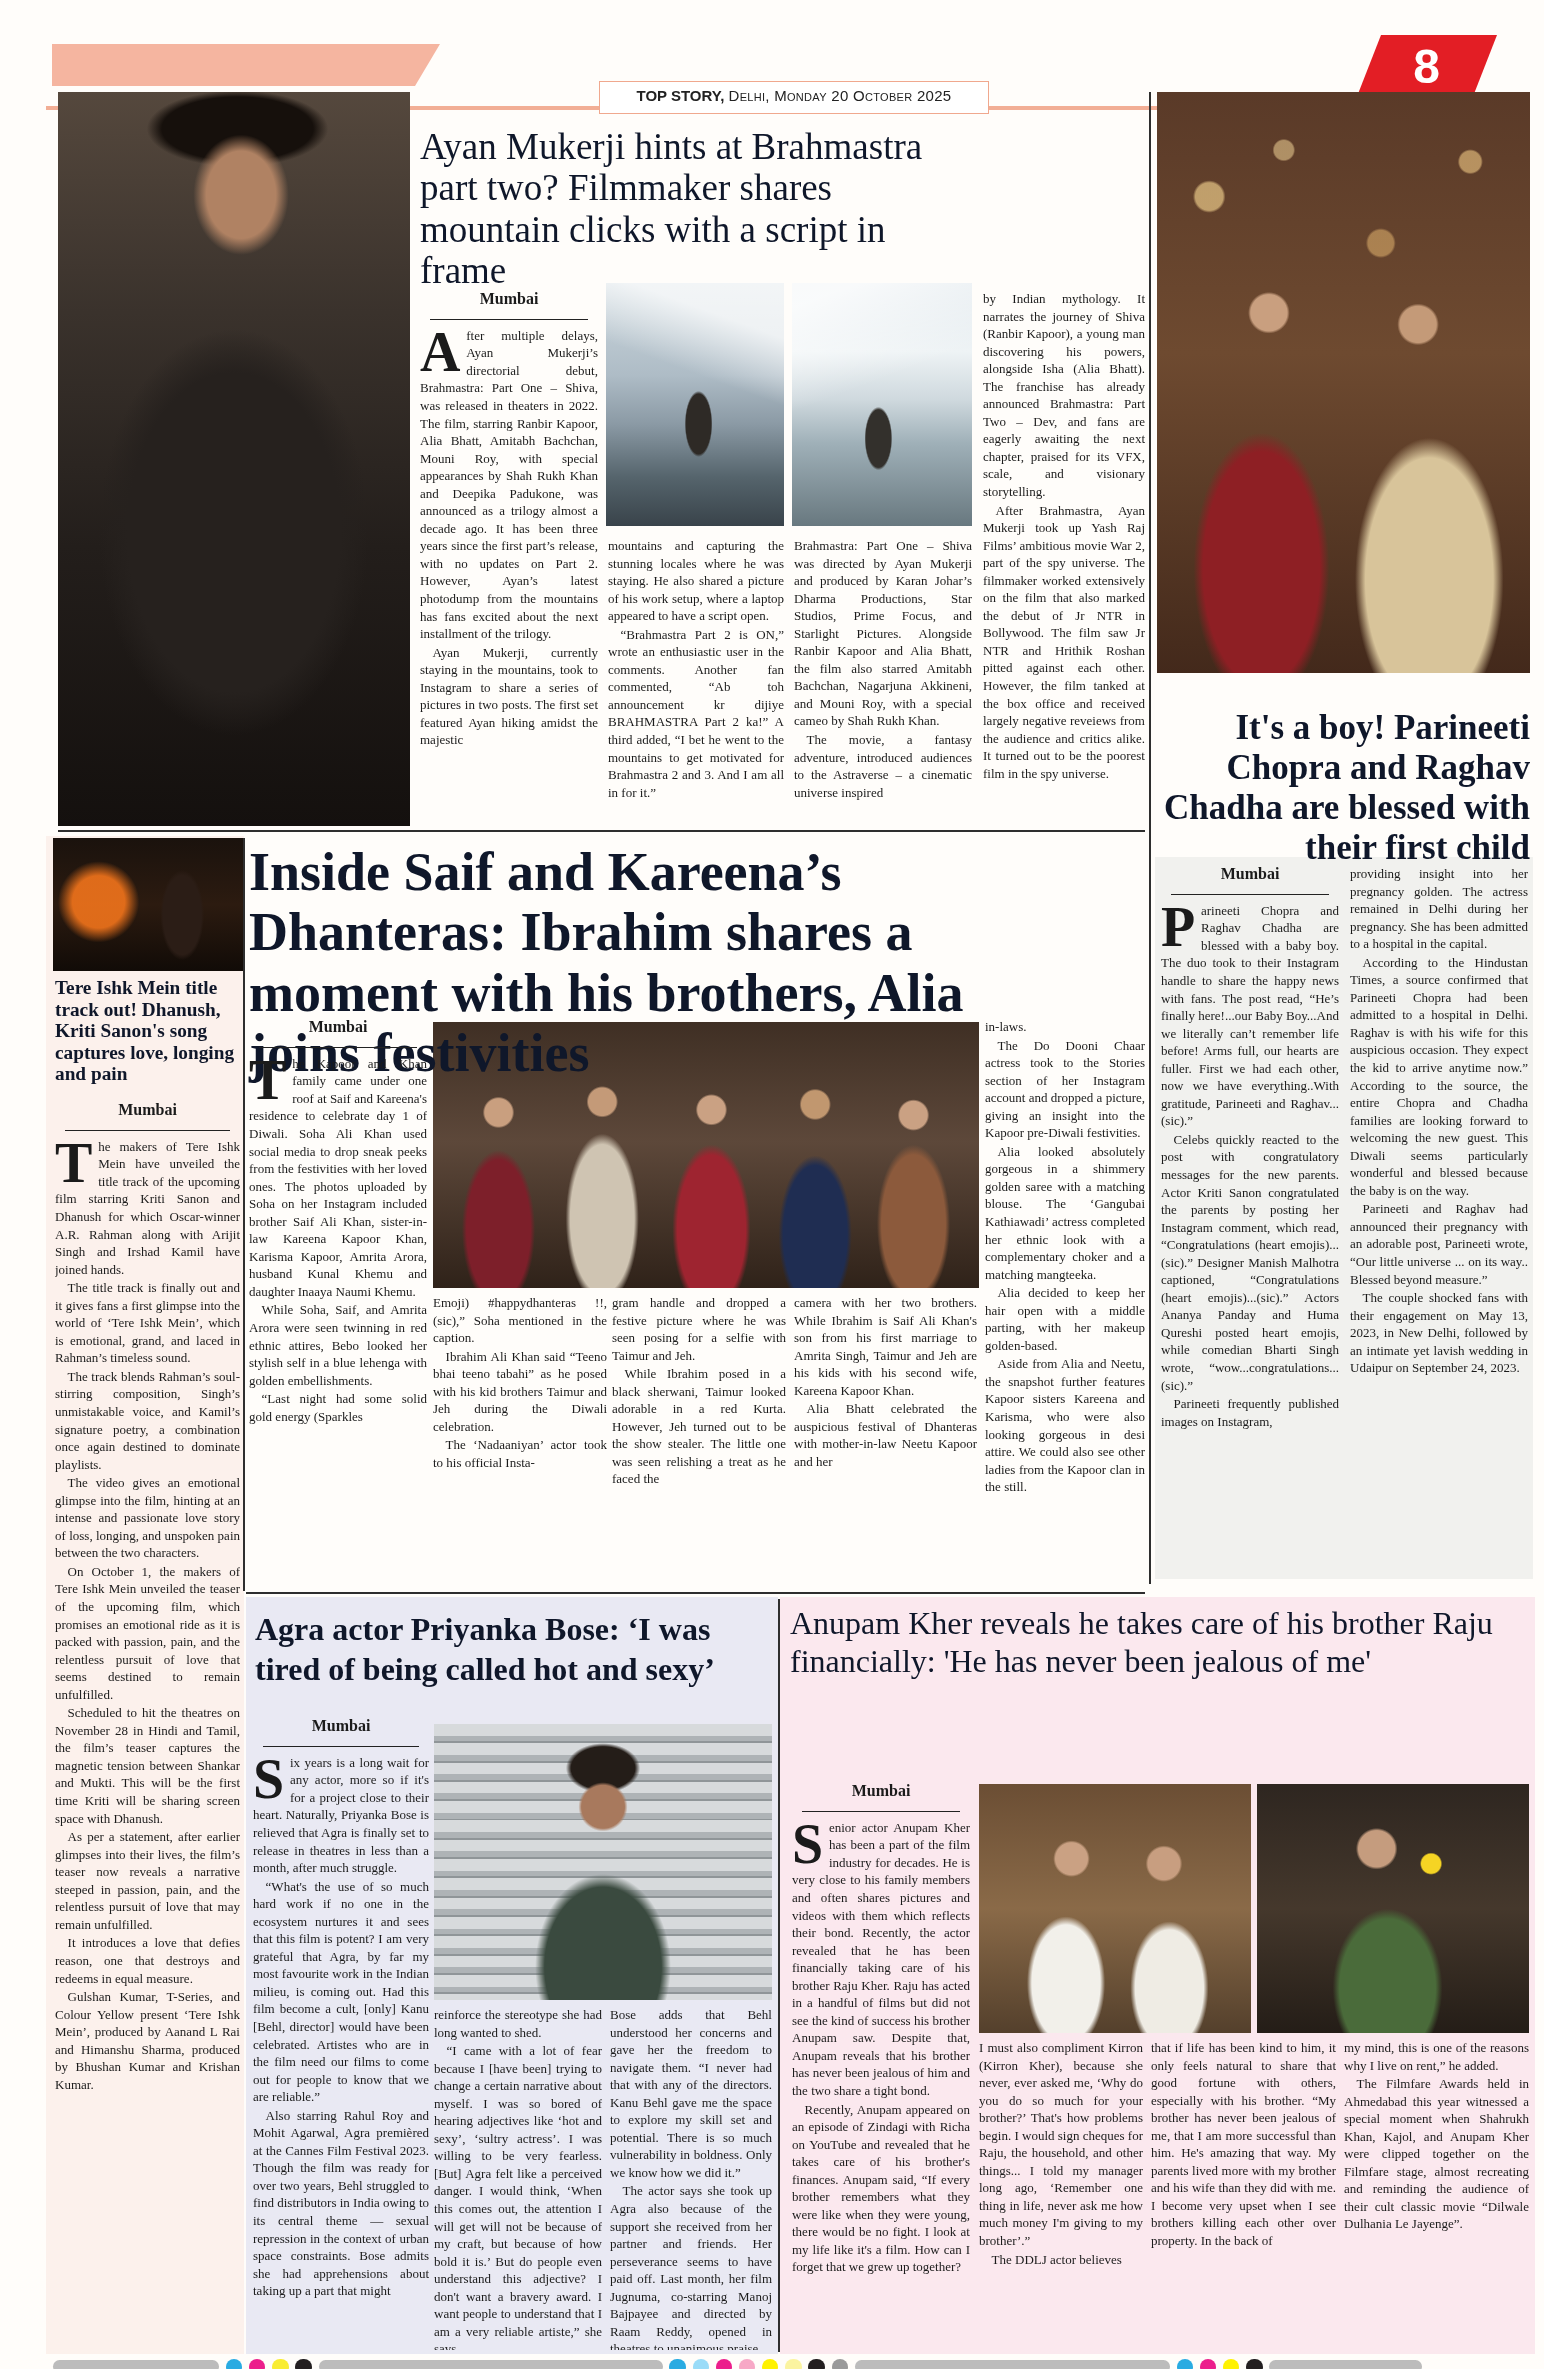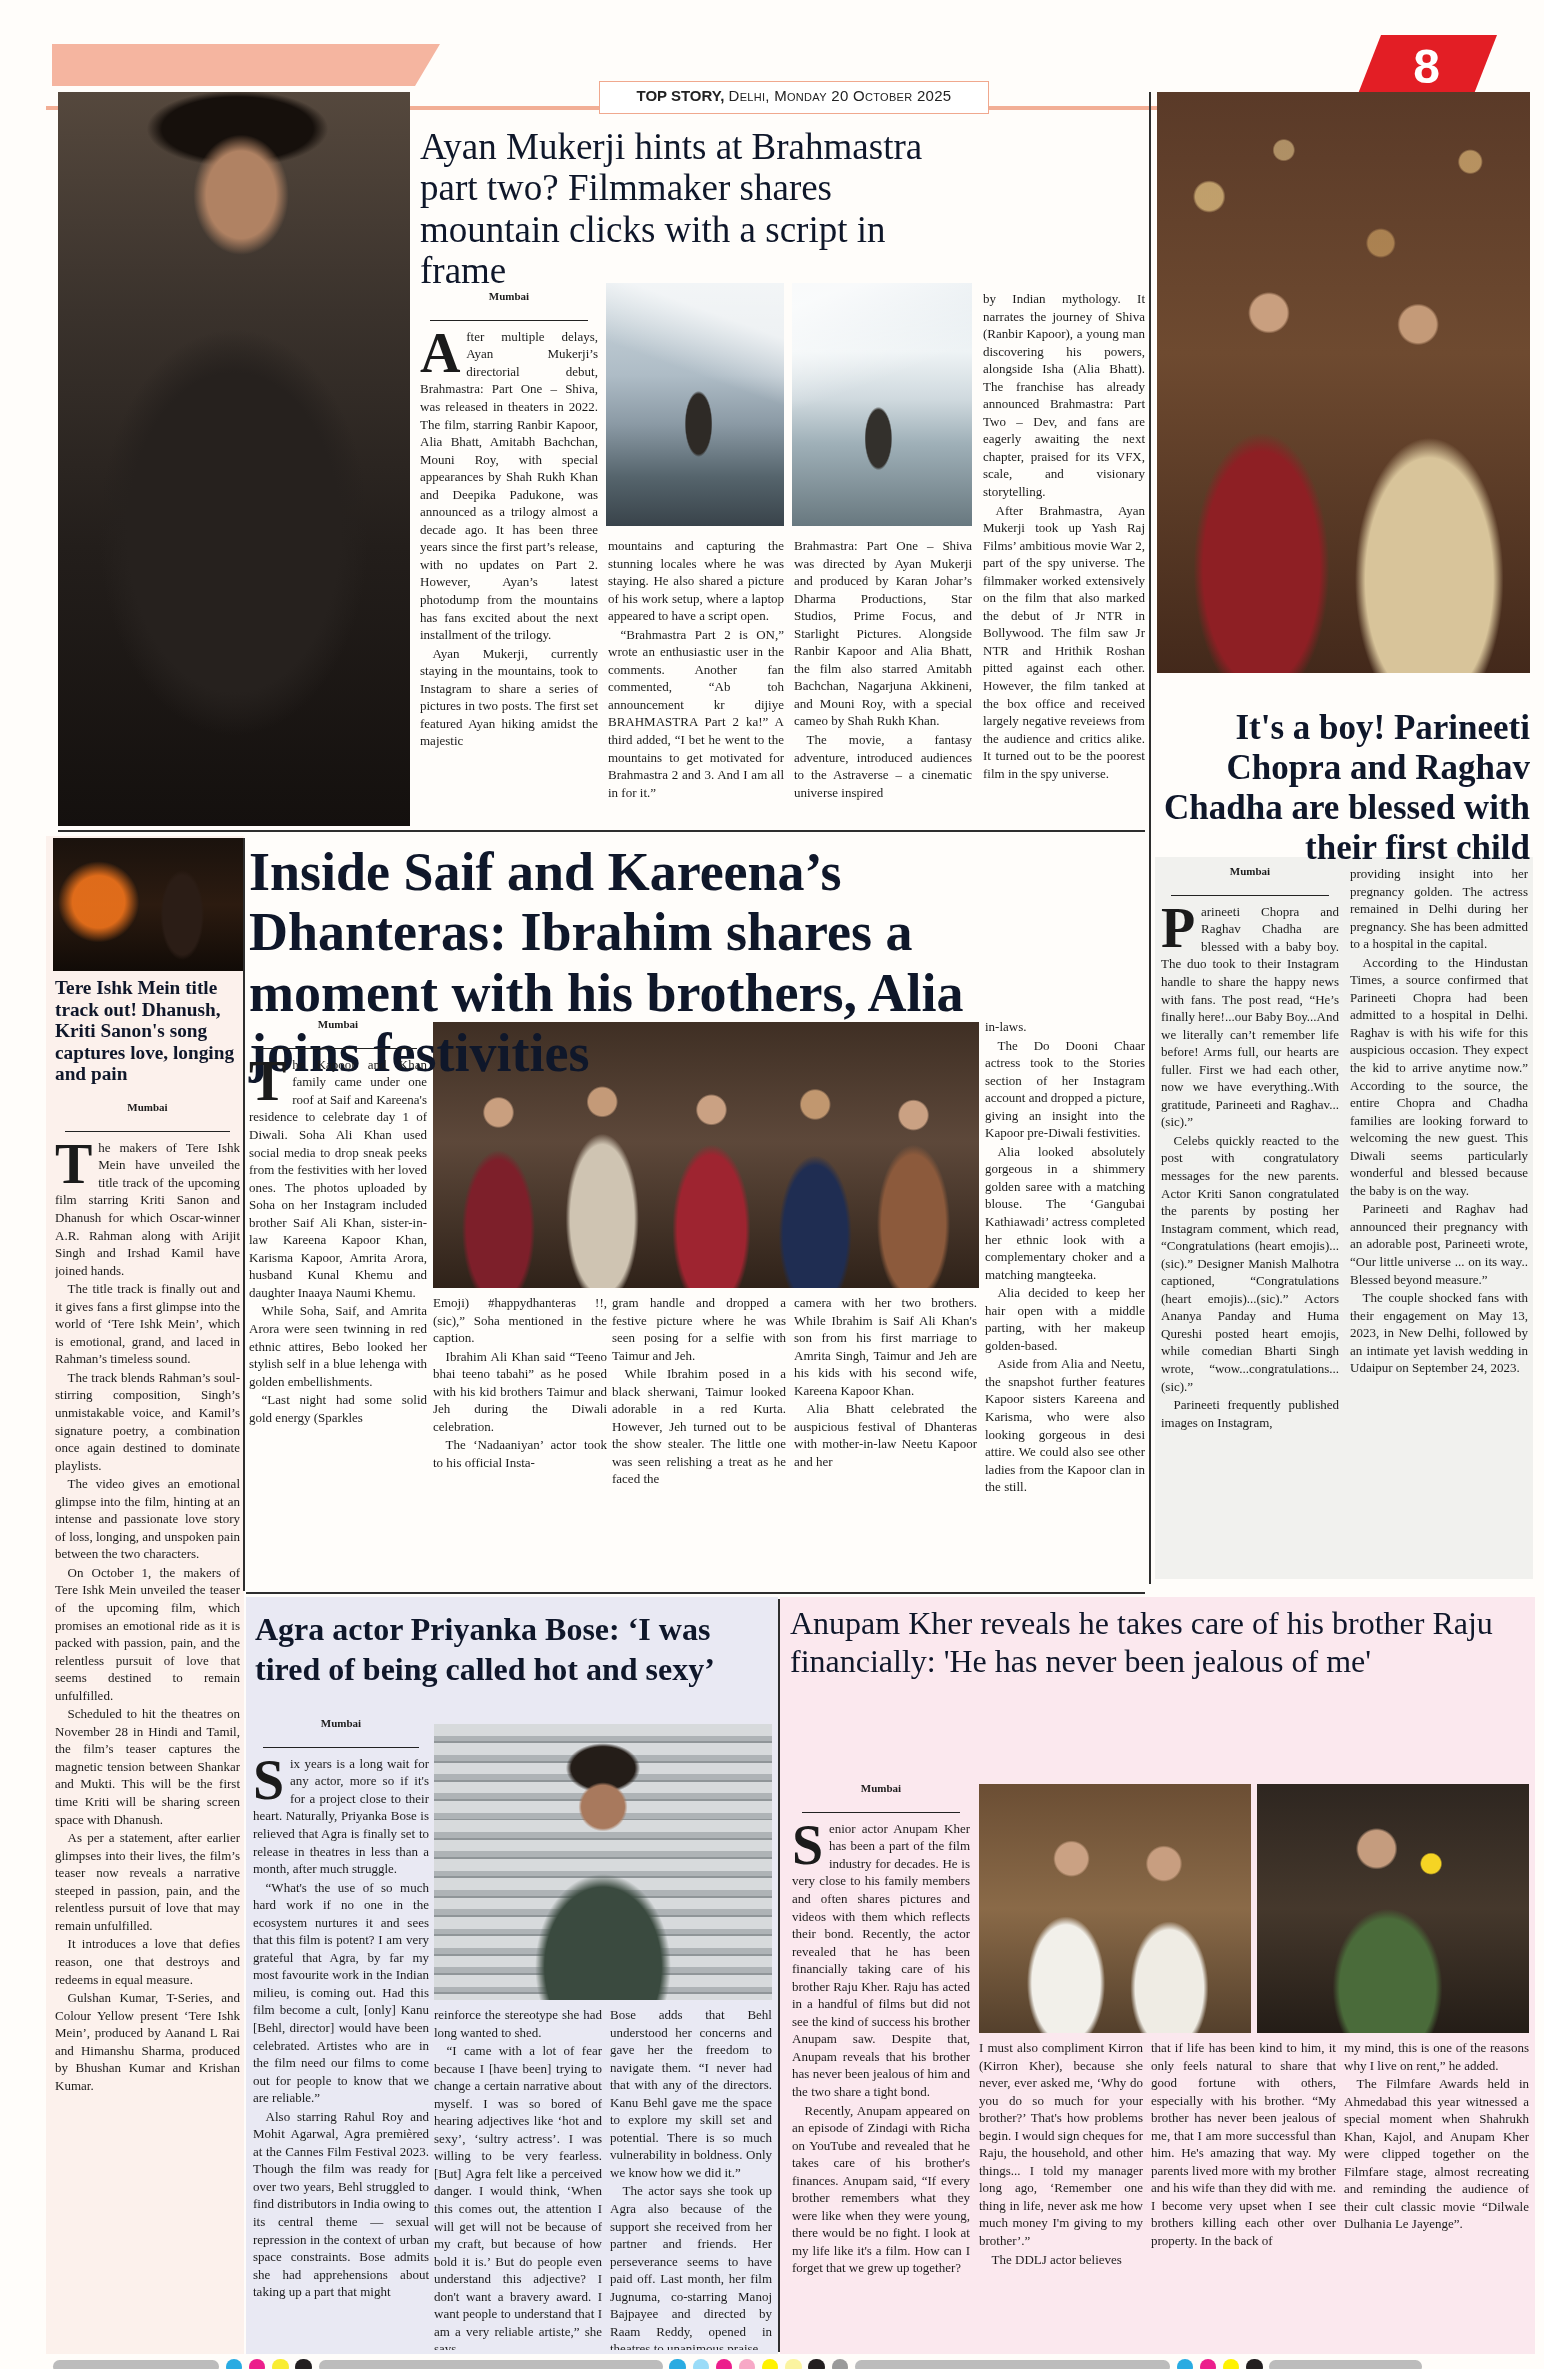--- a/index.html
+++ b/index.html
@@ -31,22 +31,22 @@
   .hl-pari{font-size:35px;font-weight:600;line-height:1.14;}
   .hl-tere{font-size:19.3px;font-weight:700;line-height:1.12;}
   .hl-saif{font-size:54px;font-weight:700;line-height:1.12;}
   .hl-priya{font-size:32px;font-weight:600;line-height:1.26;}
   .hl-anupam{font-size:32px;font-weight:500;line-height:1.18;}
 
   
   .col{position:absolute;overflow:hidden;text-align:justify;}
   .col p{margin:0;font-size:13px;line-height:1.35;}
   .col p + p{text-indent:12.6px;margin-top:1px;}
-  .dateline{font-weight:700;font-size:11px;text-align:center;border-bottom:1.4px solid #222;
-      padding-bottom:18px;margin:0 9.7px 6.8px 9.7px;}
+  .dateline{font-weight:700;font-size:16px;text-align:center;border-bottom:1.4px solid #222;
+      padding-bottom:11px;margin:0 9.7px 6.8px 9.7px;}
   .dropcap{float:left;font-weight:700;font-size:56px;line-height:.78;padding:3.9px 5.8px 0 0;}
 
   
   .photo{position:absolute;}
   .ph-ayan{background:
       radial-gradient(77px 97px at 52% 14%, #b08263 0 45%, transparent 62%),
       radial-gradient(126px 53px at 51% 5%, #16100c 0 60%, transparent 72%),
       radial-gradient(193px 290px at 50% 60%, #26211e 0 55%, transparent 70%),
       linear-gradient(180deg,#55483d 0%,#3a322c 30%,#231e1b 62%,#14100e 100%);}
   .ph-mt1{background:

